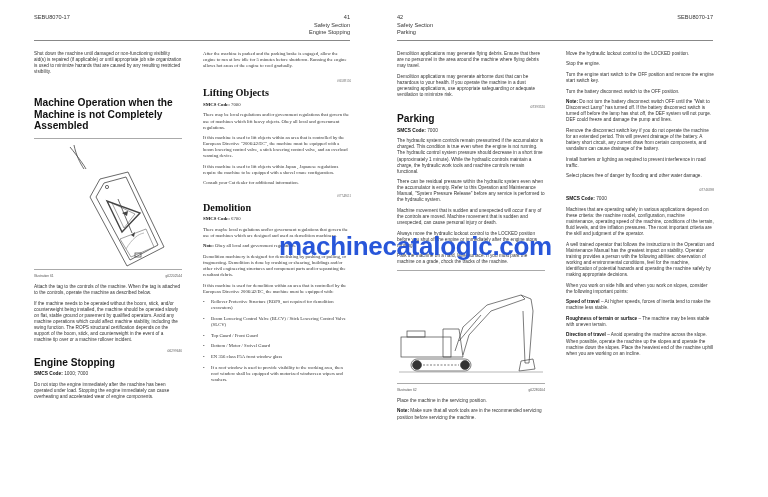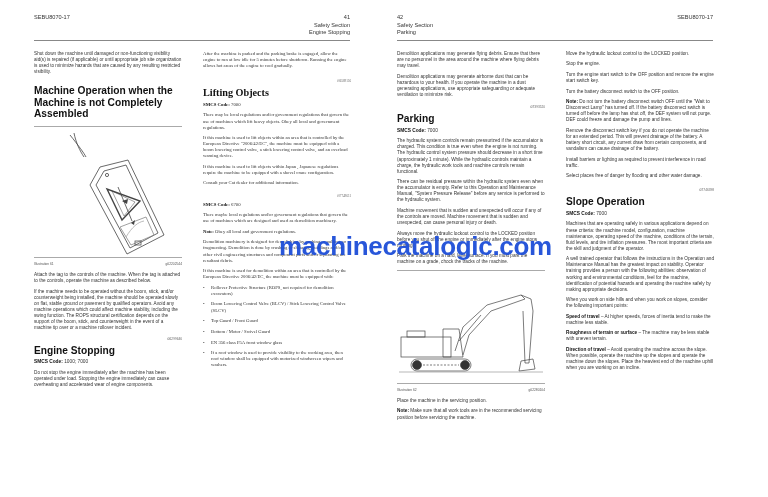--- a/index.html
+++ b/index.html
@@ -47,21 +47,21 @@
   <div class="hdr-doc">SEBU8070-17</div>
   <div class="hdr-block">
     <div>41</div>
     <div>Safety Section</div>
     <div>Engine Stopping</div>
   </div>
   <div class="hdr-rule"></div>
 
   <div class="col col1">
     <div class="p">Shut down the machine until damaged or non-functioning visibility aid(s) is repaired (if applicable) or until appropriate job site organization is used to minimize hazards that are caused by any resulting restricted visibility.</div>
-    <h2 style="margin-top:10px">Machine Operation when the Machine is not Completely Assembled</h2>
+    <h2 style="margin-top:22px">Machine Operation when the Machine is not Completely Assembled</h2>
     <div class="illus" style="height:132px;margin-top:6px">
       <svg width="148" height="132" viewBox="0 0 148 132">
         <g fill="none" stroke="#444" stroke-width="0.8">
           <path d="M36 8 C44 18,50 26,52 30 M40 6 C42 16,46 24,50 30"></path>
           <path d="M66 40 L94 33 L130 108 L93 127 L56 58 Z" transform="rotate(0)"></path>
           <path d="M70 44 L92 38 L124 106 L96 121 L62 58 Z"></path>
           <circle cx="73" cy="48" r="1.6"></circle>
           <path d="M84 60 L98 94"></path>
           <path d="M64 76 L96 68 L105 80 L73 90 Z" stroke-width="0"></path>
           <path d="M73 62 L88 93 L106 74 Z" stroke-width="1.4"></path>
@@ -89,20 +89,21 @@
   <div class="col col2">
     <div class="p">After the machine is parked and the parking brake is engaged, allow the engine to run at low idle for 5 minutes before shutdown. Running the engine allows hot areas of the engine to cool gradually.</div>
     <div class="ref" style="margin-top:9px">i06589156</div>
     <h2>Lifting Objects</h2>
     <div class="smcs"><b>SMCS Code:</b><span> 7000</span></div>
     <div class="p">There may be local regulations and/or government regulations that govern the use of machines which lift heavy objects. Obey all local and government regulations.</div>
     <div class="p">If this machine is used to lift objects within an area that is controlled by the European Directive "2006/42/EC", the machine must be equipped with a boom lowering control valve, a stick lowering control valve, and an overload warning device.</div>
     <div class="p">If this machine is used to lift objects within Japan , Japanese regulations require the machine to be equipped with a shovel crane configuration.</div>
     <div class="p">Consult your Cat dealer for additional information.</div>
     <div class="ref" style="margin-top:6px">i07749631</div>
+    <h2>Demolition</h2>
     <div class="smcs"><b>SMCS Code:</b><span> 6700</span></div>
     <div class="p">There maybe local regulations and/or government regulations that govern the use of machines which are designed and used as demolition machinery.</div>
     <div class="p"><b>Note:</b><span> Obey all local and government regulations.</span></div>
     <div class="p">Demolition machinery is designed for demolishing by pushing or pulling, or fragmenting. Demolition is done by crushing or shearing, buildings and/or other civil engineering structures and component parts and/or separating the resultant debris.</div>
     <div class="p">If this machine is used for demolition within an area that is controlled by the European Directive 2006/42/EC, the machine must be equipped with:</div>
     <ul class="bul">
       <li>Rollover Protective Structure (ROPS, not required for demolition excavators)</li>
       <li>Boom Lowering Control Valve (BLCV) / Stick Lowering Control Valve (SLCV)</li>
       <li>Top Guard / Front Guard</li>
       <li>Bottom / Motor / Swivel Guard</li>
@@ -167,21 +168,20 @@
   <div class="col col2">
     <div class="p">Move the hydraulic lockout control to the LOCKED position.</div>
     <div class="p">Stop the engine.</div>
     <div class="p">Turn the engine start switch to the OFF position and remove the engine start switch key.</div>
     <div class="p">Turn the battery disconnect switch to the OFF position.</div>
     <div class="p"><b>Note:</b><span> Do not turn the battery disconnect switch OFF until the "Wait to Disconnect Lamp" has turned off. If the battery disconnect switch is turned off before the lamp has shut off, the DEF system will not purge. DEF could freeze and damage the pump and lines.</span></div>
     <div class="p">Remove the disconnect switch key if you do not operate the machine for an extended period. This will prevent drainage of the battery. A battery short circuit, any current draw from certain components, and vandalism can cause drainage of the battery.</div>
     <div class="p">Install barriers or lighting as required to prevent interference in road traffic.</div>
     <div class="p">Select places free of danger by flooding and other water damage.</div>
     <div class="ref" style="margin-top:8px">i07746398</div>
-    <h2>Slope Operation</h2>
     <div class="smcs"><b>SMCS Code:</b><span> 7000</span></div>
     <div class="p">Machines that are operating safely in various applications depend on these criteria: the machine model, configuration, machine maintenance, operating speed of the machine, conditions of the terrain, fluid levels, and tire inflation pressures. The most important criteria are the skill and judgment of the operator.</div>
     <div class="p">A well trained operator that follows the instructions in the Operation and Maintenance Manual has the greatest impact on stability. Operator training provides a person with the following abilities: observation of working and environmental conditions, feel for the machine, identification of potential hazards and operating the machine safely by making appropriate decisions.</div>
     <div class="p">When you work on side hills and when you work on slopes, consider the following important points:</div>
     <div class="p"><b>Speed of travel</b><span> – At higher speeds, forces of inertia tend to make the machine less stable.</span></div>
     <div class="p"><b>Roughness of terrain or surface</b><span> – The machine may be less stable with uneven terrain.</span></div>
     <div class="p"><b>Direction of travel</b><span> – Avoid operating the machine across the slope. When possible, operate the machine up the slopes and operate the machine down the slopes. Place the heaviest end of the machine uphill when you are working on an incline.</span></div>
   </div>
 </div>
 

